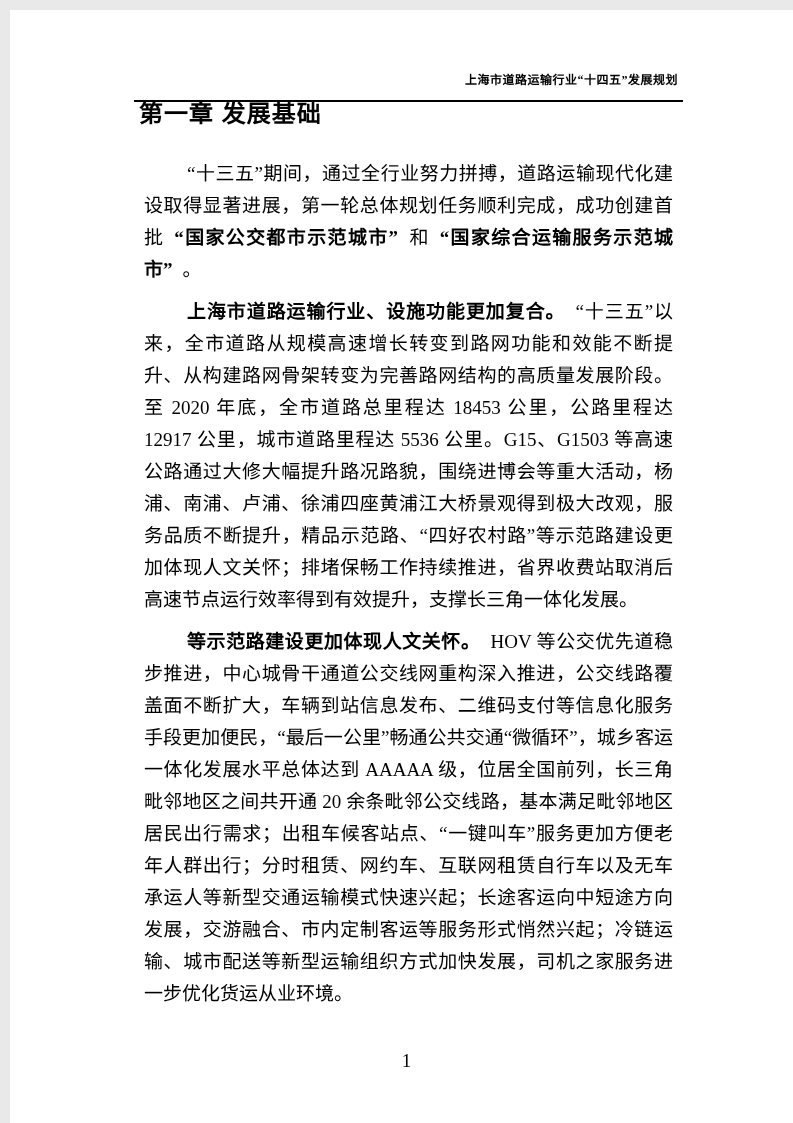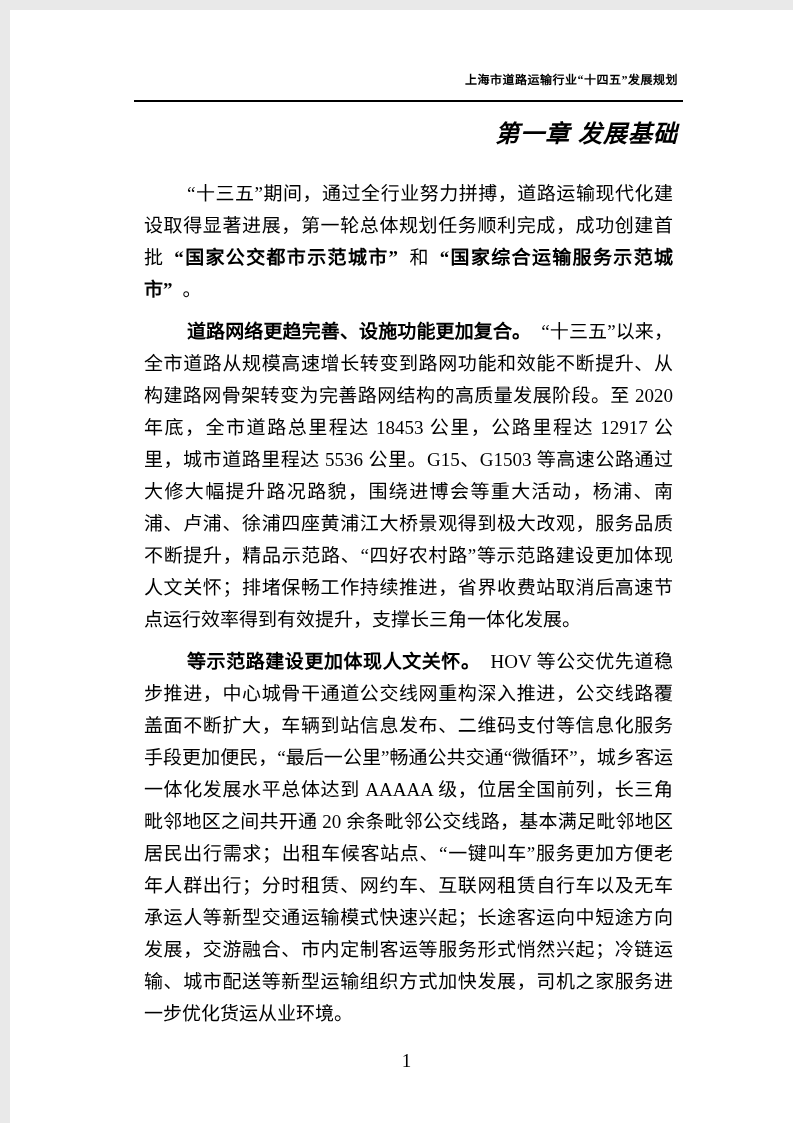--- a/index.html
+++ b/index.html
@@ -29,28 +29,27 @@
   .header-rule {
     margin-top: 8px;
     border-top: 2px solid #000000;
     height: 0;
   }
   .content {
     position: absolute;
     top: 77px; left: 119px; right: 115px;
   }
   .chapter-title {
-    margin-top: 20px;
-    text-align: right;
+    margin-top: 0;
+    text-align: left;
     font-family: "Liberation Sans", "DejaVu Sans", sans-serif;
     font-size: 24px;
     line-height: 34px;
     font-weight: bold;
     letter-spacing: 1px;
-    font-style: italic;
   }
   .body-text {
     margin-top: 12px;
     font-size: 19px;
     line-height: 32px;
     text-align: justify;
     text-justify: inter-ideograph;
   }
   .body-text p {
     text-indent: 38px;
@@ -72,21 +71,21 @@
   <div class="header">
     <div class="header-text">上海市道路运输行业“十四五”发展规划</div>
     <div class="header-rule"></div>
   </div>
 
   <div class="content">
     <h1 class="chapter-title">第一章 发展基础</h1>
 
     <div class="body-text">
       <p><span>“十三五”期间，通过全行业努力拼搏，道路运输现代化建设取得显著进展，第一轮总体规划任务顺利完成，成功创建首批</span><b>“国家公交都市示范城市”</b><span>和</span><b>“国家综合运输服务示范城市”</b><span>。</span></p>
-      <p><b>道路网络更趋完善、设施功能更加复合。</b><span>“十三五”以来，全市道路从规模高速增长转变到路网功能和效能不断提升、从构建路网骨架转变为完善路网结构的高质量发展阶段。至 2020 年底，全市道路总里程达 18453 公里，公路里程达 12917 公里，城市道路里程达 5536 公里。G15、G1503 等高速公路通过大修大幅提升路况路貌，围绕进博会等重大活动，杨浦、南浦、卢浦、徐浦四座黄浦江大桥景观得到极大改观，服务品质不断提升，精品示范路、“四好农村路”等示范路建设更加体现人文关怀；排堵保畅工作持续推进，省界收费站取消后高速节点运行效率得到有效提升，支撑长三角一体化发展。</span></p>
+      <p><b>上海市道路运输行业、设施功能更加复合。</b><span>“十三五”以来，全市道路从规模高速增长转变到路网功能和效能不断提升、从构建路网骨架转变为完善路网结构的高质量发展阶段。至 2020 年底，全市道路总里程达 18453 公里，公路里程达 12917 公里，城市道路里程达 5536 公里。G15、G1503 等高速公路通过大修大幅提升路况路貌，围绕进博会等重大活动，杨浦、南浦、卢浦、徐浦四座黄浦江大桥景观得到极大改观，服务品质不断提升，精品示范路、“四好农村路”等示范路建设更加体现人文关怀；排堵保畅工作持续推进，省界收费站取消后高速节点运行效率得到有效提升，支撑长三角一体化发展。</span></p>
       <p><b>等示范路建设更加体现人文关怀。</b><span>HOV 等公交优先道稳步推进，中心城骨干通道公交线网重构深入推进，公交线路覆盖面不断扩大，车辆到站信息发布、二维码支付等信息化服务手段更加便民，“最后一公里”畅通公共交通“微循环”，城乡客运一体化发展水平总体达到 AAAAA 级，位居全国前列，长三角毗邻地区之间共开通 20 余条毗邻公交线路，基本满足毗邻地区居民出行需求；出租车候客站点、“一键叫车”服务更加方便老年人群出行；分时租赁、网约车、互联网租赁自行车以及无车承运人等新型交通运输模式快速兴起；长途客运向中短途方向发展，交游融合、市内定制客运等服务形式悄然兴起；冷链运输、城市配送等新型运输组织方式加快发展，司机之家服务进一步优化货运从业环境。</span></p>
     </div>
   </div>
 
   <div class="footer">
     <span>1</span>
   </div>
 
 </div>
 

